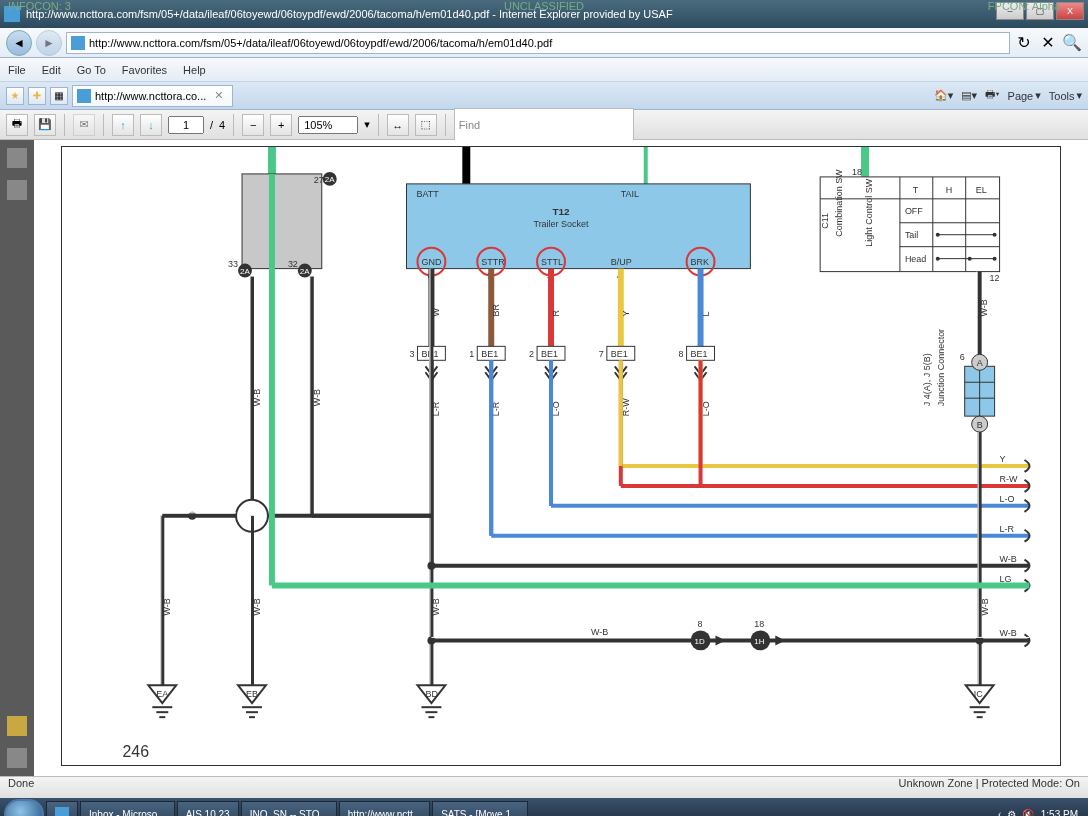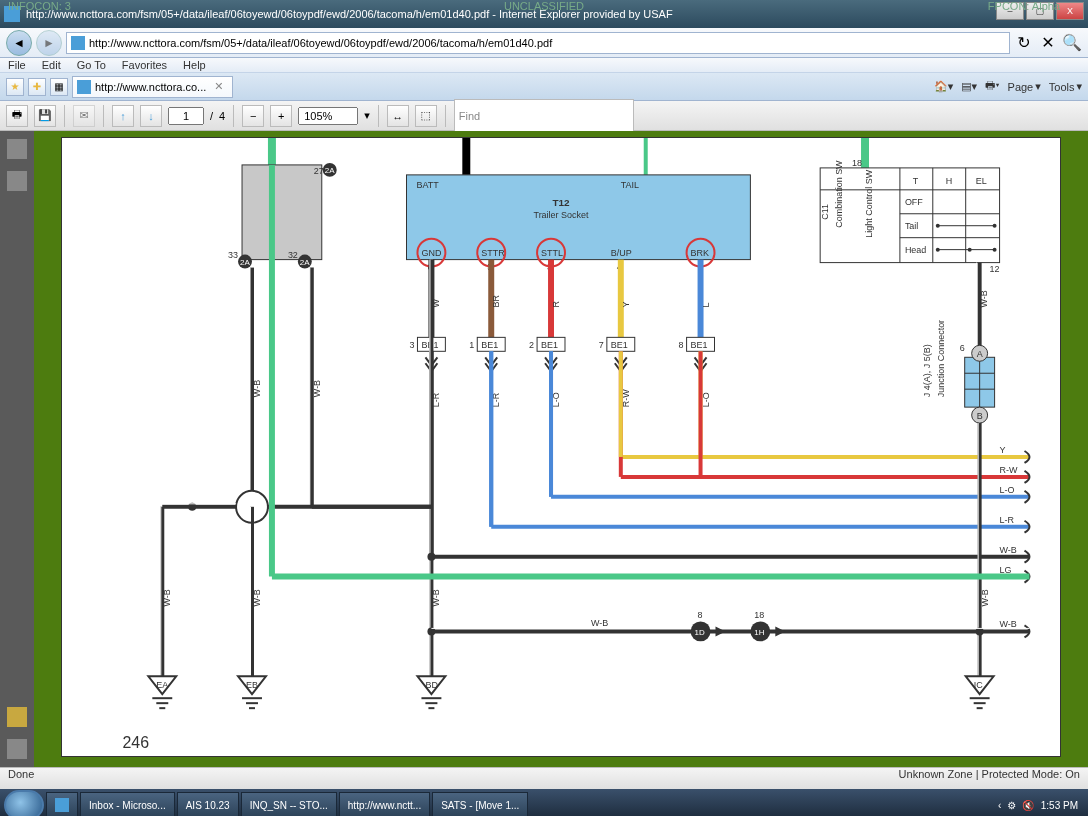--- a/index.html
+++ b/index.html
@@ -10,38 +10,38 @@
 .titlebar-buttons .btn { width: 28px; height: 18px; border: 1px solid #888; background: linear-gradient(#eee,#ccc); font-size: 9px; display: flex; align-items: center; justify-content: center; color: #333; cursor: pointer; }
 .titlebar-buttons .btn.close { background: linear-gradient(#e88,#c44); color: #fff; }
 .infobar { position: absolute; top: 0; width: 100%; height: 14px; display: flex; font-size: 11px; color: #7a8; z-index: 10; text-align: center; }
 .infobar span { padding: 0 8px; }
 .infobar .center { position: absolute; left: 50%; transform: translateX(-50%); }
 .infobar .right { position: absolute; right: 20px; }
 .navbar { height: 30px; background: linear-gradient(#f7f9fc, #e4ecf6); display: flex; align-items: center; padding: 2px 6px; gap: 4px; border-bottom: 1px solid #a0b4d0; }
 .nav-btn { width: 26px; height: 26px; border-radius: 13px; background: linear-gradient(#c9dcef, #9abce0); border: 1px solid #7aa; display: flex; align-items: center; justify-content: center; font-size: 12px; cursor: pointer; }
 .addr-bar { flex: 1; height: 22px; background: #fff; border: 1px solid #a0b4d0; padding: 2px 4px; font-size: 11px; display: flex; align-items: center; }
 .search-bar { width: 220px; height: 22px; background: #fff; border: 1px solid #a0b4d0; padding: 2px 6px; font-size: 11px; color: #888; font-style: italic; display: flex; align-items: center; }
-.menubar { height: 15px; background: linear-gradient(#f7f9fc,#e4ecf6); display: flex; align-items: center; padding: 0 8px; gap: 16px; font-size: 11px; color: #333; border-bottom: 1px solid #c4d4e8; }
+.menubar { height: 24px; background: linear-gradient(#f7f9fc,#e4ecf6); display: flex; align-items: center; padding: 0 8px; gap: 16px; font-size: 11px; color: #333; border-bottom: 1px solid #c4d4e8; }
 .menubar span { cursor: pointer; }
 .tabbar { height: 28px; background: linear-gradient(#dce8f4,#c4d8ec); display: flex; align-items: center; padding: 2px 6px; gap: 4px; border-bottom: 1px solid #a0b4d0; }
 .tabbar .smallbtn { width: 18px; height: 18px; background: linear-gradient(#fff,#dce8f4); border: 1px solid #a0b4d0; font-size: 10px; display: flex; align-items: center; justify-content: center; cursor: pointer; }
 .tab { height: 22px; background: linear-gradient(#fafcff,#e4ecf6); border: 1px solid #a0b4d0; padding: 2px 8px 2px 4px; font-size: 11px; display: flex; align-items: center; gap: 4px; cursor: pointer; max-width: 200px; }
 .tab-icon { width: 14px; height: 14px; background: #4a9ed8; }
 .tabbar-right { margin-left: auto; display: flex; gap: 8px; align-items: center; font-size: 11px; color: #333; }
 .tabbar-right .tbtn { display: flex; align-items: center; gap: 2px; cursor: pointer; }
 .pdfbar { height: 30px; background: linear-gradient(#f4f4f4,#e0e0e0); display: flex; align-items: center; padding: 2px 6px; gap: 6px; border-bottom: 1px solid #bbb; font-size: 11px; }
 .pdfbar .pbtn { width: 22px; height: 22px; background: linear-gradient(#fff,#e4e4e4); border: 1px solid #bbb; display: flex; align-items: center; justify-content: center; font-size: 11px; cursor: pointer; }
 .pdfbar .sep { width: 1px; height: 22px; background: #bbb; margin: 0 2px; }
 .pdfbar input { width: 36px; height: 18px; text-align: center; font-size: 11px; }
 .pdfbar .zoom { width: 60px; height: 18px; text-align: left; padding-left: 4px; }
 .pdfbar .find { flex: 0 0 180px; height: 18px; background: #fff; border: 1px solid #bbb; padding: 16px 4px; color: #888; display: flex; align-items: center; }
 .viewer { display: flex; height: 636px; }
 .sidebar { width: 34px; background: #5a5a5a; display: flex; flex-direction: column; align-items: center; padding: 8px 0; gap: 12px; }
 .sidebar .sicon { width: 20px; height: 20px; background: #888; cursor: pointer; }
-.content { flex: 1; background: #4d7c0f; padding: 6px; display: flex; justify-content: center; overflow: hidden; }
+.content { flex: 1; background: #ffffff; padding: 6px; display: flex; justify-content: center; overflow: hidden; }
 .page { width: 1000px; height: 620px; background: #fff; position: relative; border: 1px solid #333; }
 svg.diagram { width: 100%; height: 100%; }
 .statusbar { height: 22px; background: linear-gradient(#f4f4f4,#e0e0e0); border-top: 1px solid #bbb; display: flex; align-items: flex-start; padding: 0 8px; font-size: 11px; color: #333; }
 .statusbar .right { margin-left: auto; }
 .taskbar { height: 32px; background: linear-gradient(#3a506b,#1a2838); display: flex; align-items: center; padding: 0 4px; gap: 2px; color: #fff; font-size: 10px; }
 .taskbar .start { width: 40px; height: 30px; background: radial-gradient(circle at 40% 40%, #8fc3e8, #2a5a8a); border-radius: 15px; cursor: pointer; border: 2px solid #4a7aaa; }
 .taskbar .task { height: 26px; padding: 0 8px; background: linear-gradient(#4a6480,#2c4258); border: 1px solid #1a2838; display: flex; align-items: center; gap: 4px; cursor: pointer; max-width: 140px; white-space: nowrap; overflow: hidden; }
 .taskbar .tray { margin-left: auto; display: flex; align-items: center; gap: 6px; padding-right: 6px; }
 .d-label { font-size: 9px; fill: #333; }
 .d-label-l { font-size: 10px; fill: #333; }

